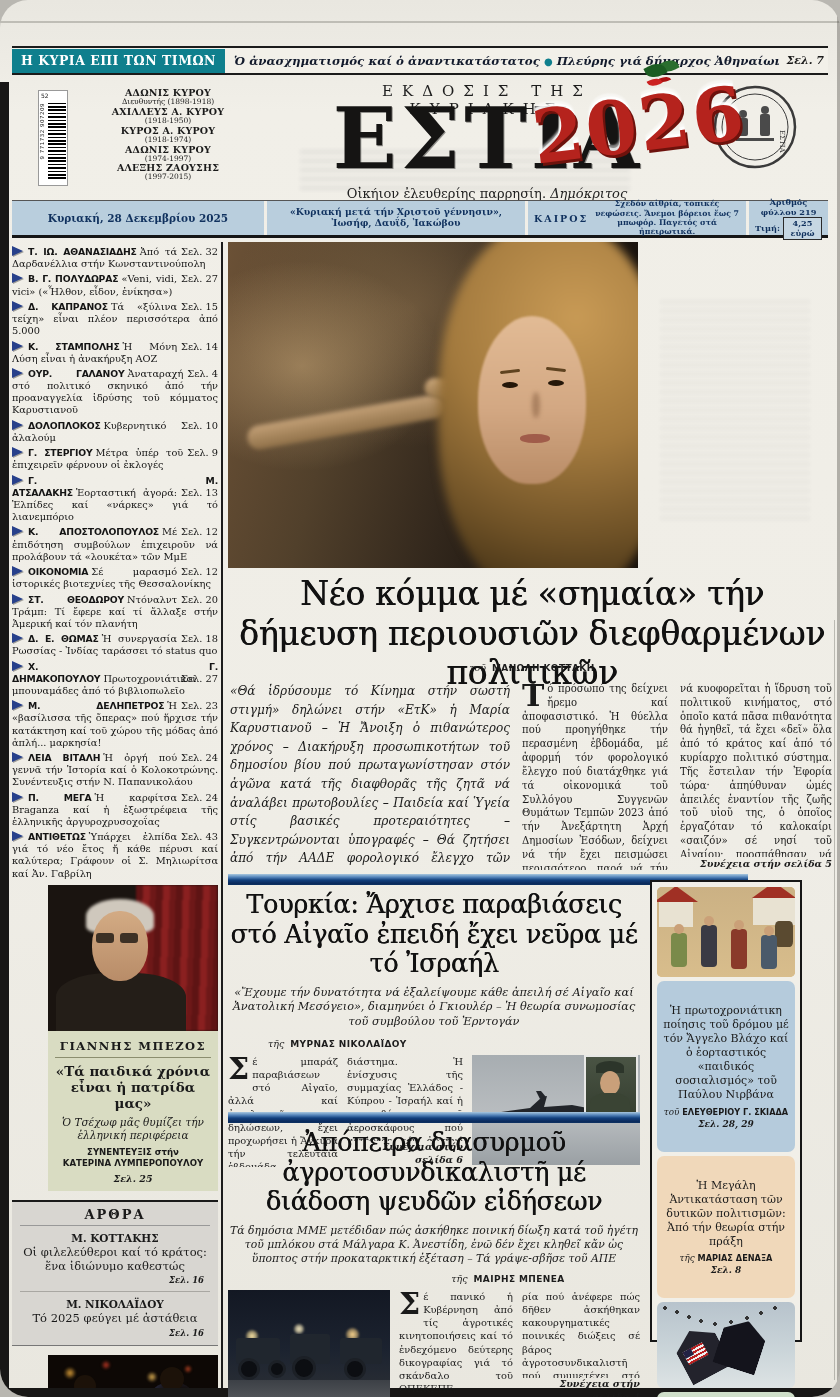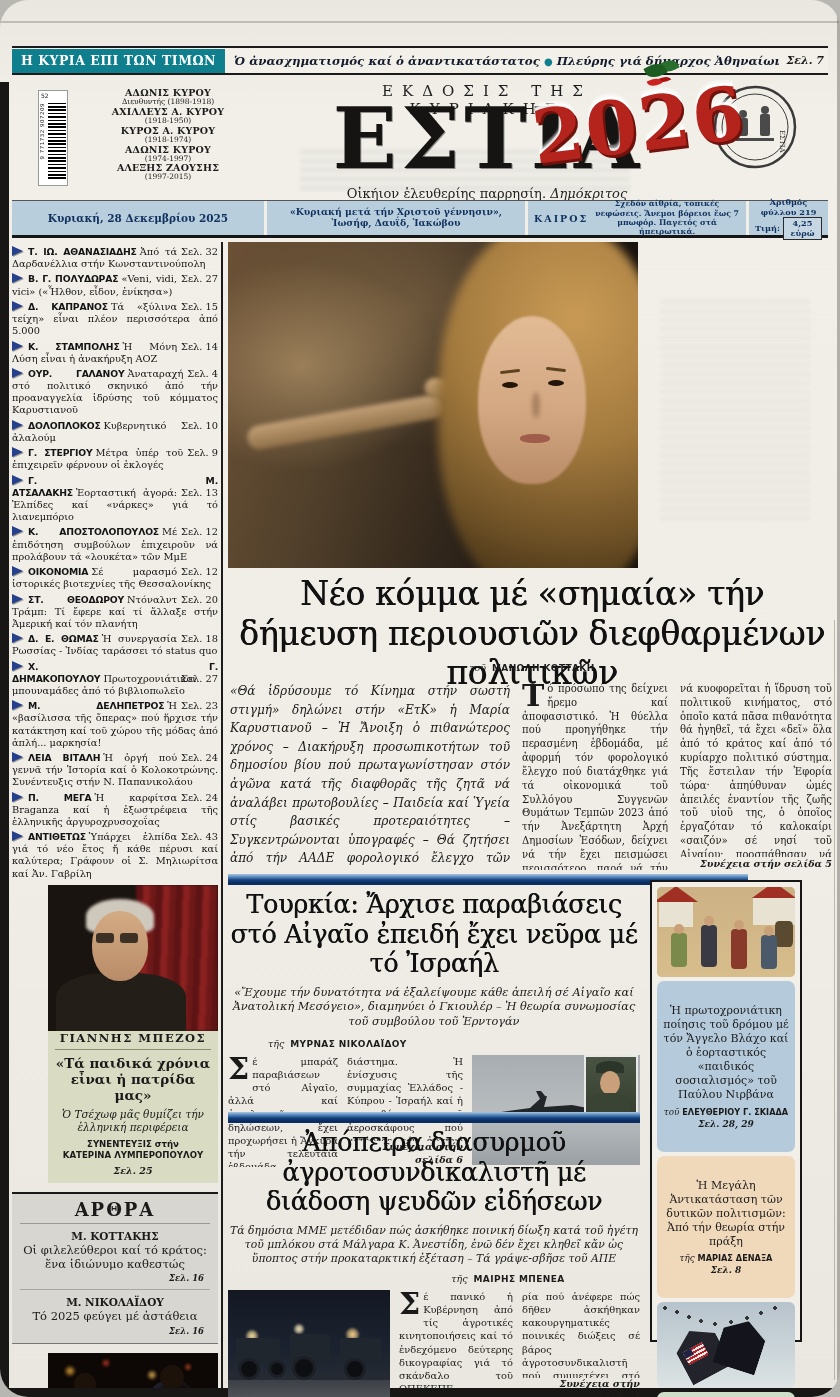--- a/index.html
+++ b/index.html
@@ -64,31 +64,31 @@
   .v-divider{position:absolute;left:221px;top:242px;width:2px;height:1146px;background:#1c1c1c;}
   .sidebar{position:absolute;left:12px;top:246px;width:206px;height:1142px;overflow:hidden;}
   .sb-item{font-size:9.8px;line-height:1.24;text-align:justify;margin-bottom:3.2px;color:#141414;}
   .tri{display:inline-block;width:0;height:0;border-left:11px solid #27408b;border-top:5px solid transparent;
        border-bottom:5px solid transparent;margin-right:5px;vertical-align:-1px;
        filter:drop-shadow(1px 1px 0 rgba(0,0,0,.35));}
   .sb-author{font-family:"DejaVu Sans","Liberation Sans",sans-serif;font-size:9.3px;letter-spacing:-.2px;
        margin-right:3px;}
   .sb-page{float:right;font-weight:normal;margin-left:4px;}
   .sb-photo{width:170px;height:146px;margin:5px 0 0 36px;position:relative;overflow:hidden;background:#1a1410;}
-  .interview-box{width:170px;margin-left:36px;background:#d9dcc2;text-align:center;padding:0 7px 7px;
+  .interview-box{width:170px;margin-left:36px;background:#d9dcc2;text-align:center;padding:8px 7px 7px;
        box-sizing:border-box;}
   .iv-name{font-weight:bold;font-size:11.5px;letter-spacing:1.5px;border-bottom:1px solid #8b8e6f;
        padding-bottom:4px;margin-bottom:5px;}
   .iv-quote{font-weight:bold;font-size:13.5px;line-height:1.2;margin-bottom:5px;}
   .iv-note{font-style:italic;font-size:10.5px;line-height:1.2;margin-bottom:5px;}
   .iv-caps{font-family:"DejaVu Sans","Liberation Sans",sans-serif;font-weight:bold;font-size:8.6px;line-height:1.3;}
   .iv-page{font-style:italic;font-weight:bold;font-size:9.5px;margin-top:4px;}
   .arthra{width:206px;margin-top:9px;background:#d8d6d1;border-top:2px solid #1a1a1a;border-bottom:1px solid #777;
        text-align:center;padding:5px 8px 7px;box-sizing:border-box;}
-  .arthra-title{font-weight:bold;font-size:18px;letter-spacing:2px;border-bottom:1px solid #999;
+  .arthra-title{font-weight:bold;font-size:13px;letter-spacing:2px;border-bottom:1px solid #999;
        padding-bottom:3px;margin-bottom:6px;}
   .arthra-author{font-weight:bold;font-size:10.5px;margin-bottom:2px;}
   .arthra-text{font-size:11.5px;line-height:1.2;}
   .arthra-page{font-style:italic;font-weight:bold;font-size:8.5px;text-align:right;margin:2px 6px 0 0;}
   .arthra-entry + .arthra-entry{border-top:1px solid #a9a7a2;margin-top:6px;padding-top:6px;}
   .sb-photo2{width:170px;height:110px;margin:9px 0 0 36px;position:relative;overflow:hidden;background:#0d0805;}
   
   .photo-main{position:absolute;left:228px;top:242px;width:410px;height:326px;overflow:hidden;background:#15100c;}
   .headline-main{position:absolute;left:230px;top:574px;width:604px;text-align:center;font-size:33px;
        line-height:1.2;color:#111;text-shadow:.5px 0 0 currentColor;letter-spacing:-.3px;}

